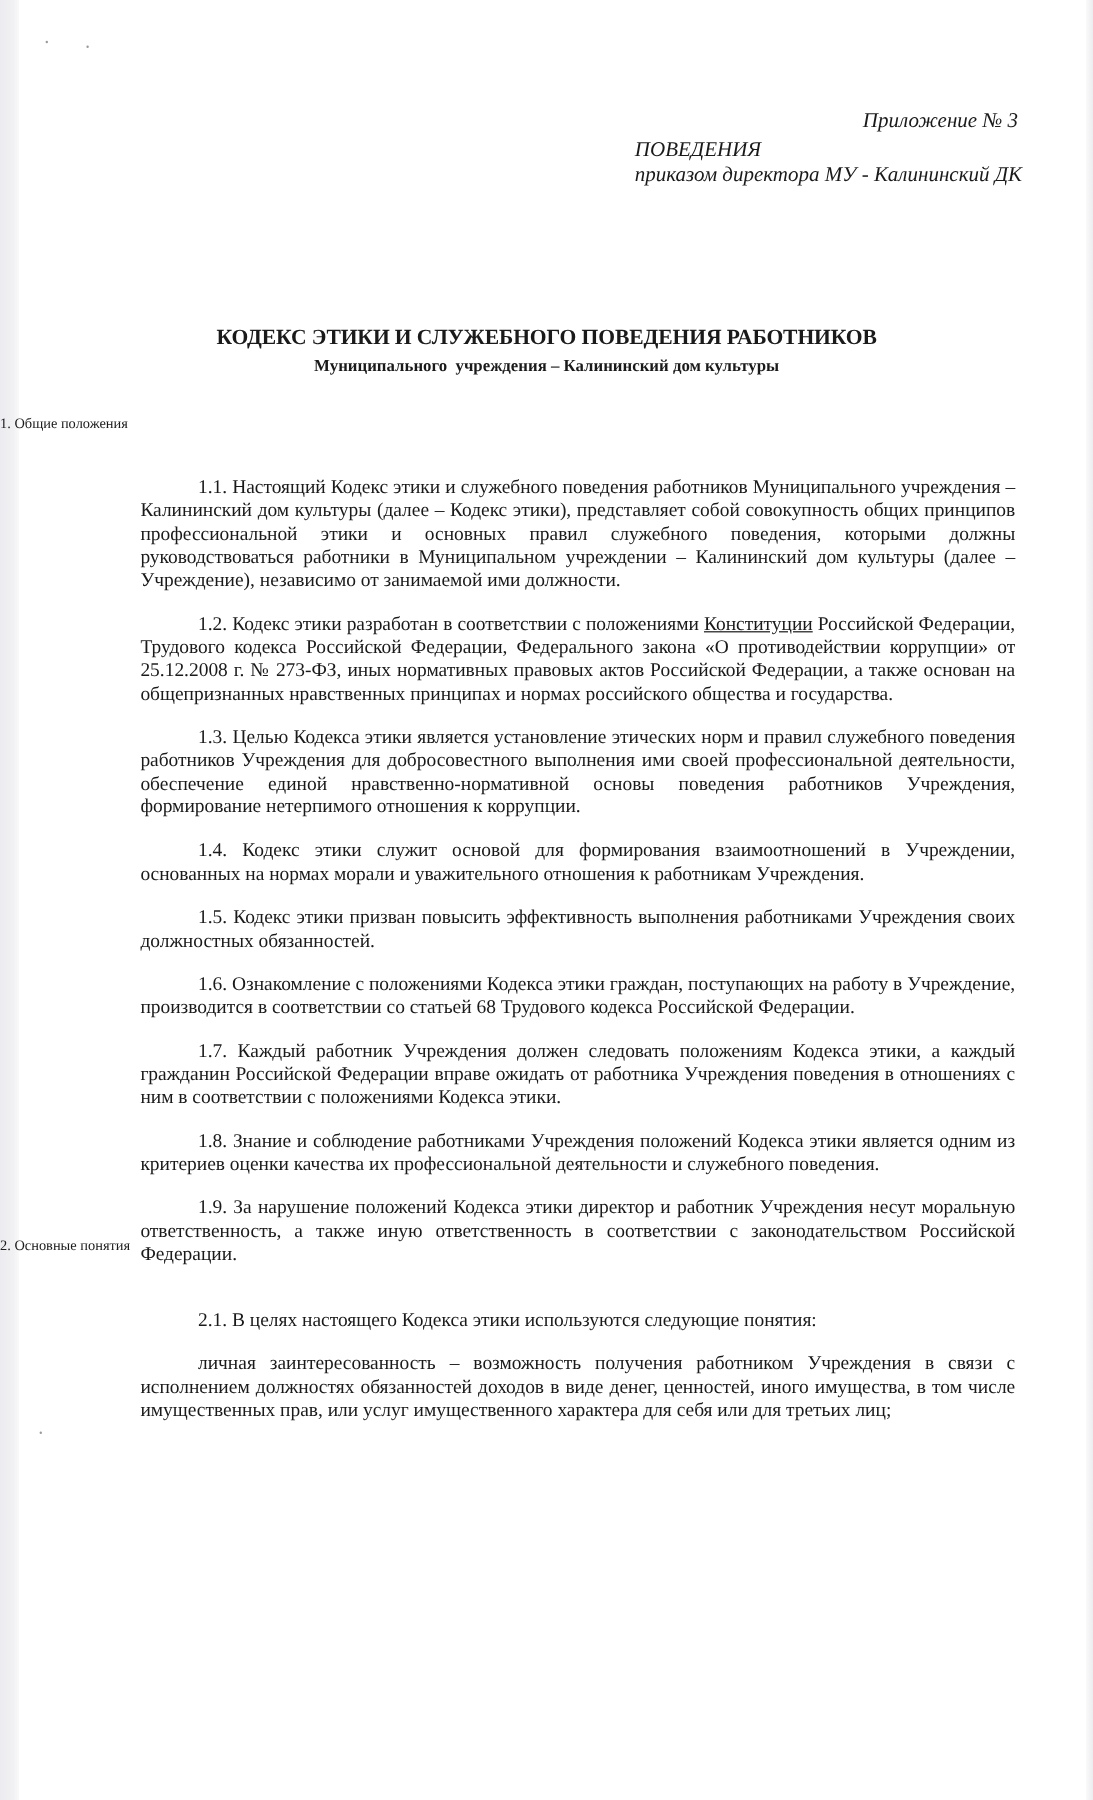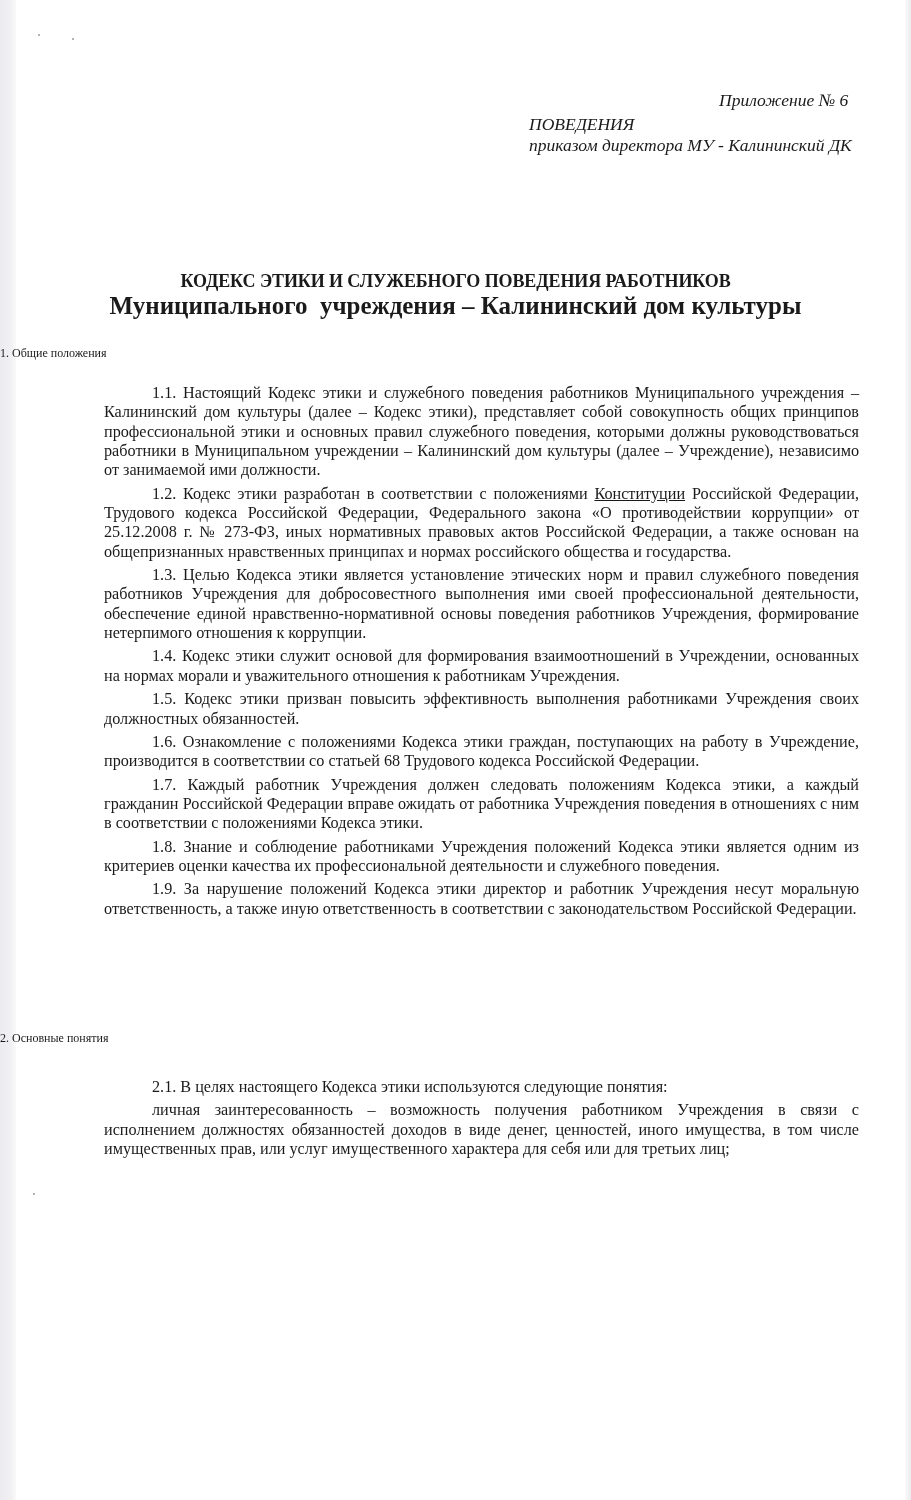--- a/index.html
+++ b/index.html
@@ -50,21 +50,21 @@
       top: 268px;
       text-align: center;
       font-weight: bold;
     }
     .title-main {
       font-size: 18px;
       line-height: 26px;
       letter-spacing: -0.1px;
     }
     .title-sub {
-      font-size: 25px;
+      font-size: 14px;
       line-height: 24px;
       white-space: pre;
     }
 
     .section-heading {
       position: absolute;
       left: 0; right: 0;
       text-align: left;
       font-size: 12px;
       line-height: 20px;
@@ -72,36 +72,36 @@
 
     .body-text {
       position: absolute;
       left: 100px;
       width: 763px;
       font-size: 16.2px;
       line-height: 19.35px;
       text-align: justify;
     }
     .body-text p {
-      margin: 4px;
+      margin: 17px;
       text-indent: 48px;
     }
     .underline { text-decoration: underline; }
   </style>
 </head>
 <body>
 
 <div class="scan-edge-left"></div>
 <div class="scan-edge-right"></div>
 <span class="speck" style="left:38px;top:34px;"></span>
 <span class="speck" style="left:72px;top:38px;"></span>
 <span class="speck" style="left:33px;top:1193px;"></span>
 
 <div class="approval">
-  <div class="annex line">Приложение № 6</div>
+  <div class="annex line">Приложение № 3</div>
   <div class="line">ПОВЕДЕНИЯ</div>
   <div class="line">приказом директора МУ - Калининский ДК</div>
 </div>
 
 <div class="title-block">
   <div class="title-main">КОДЕКС ЭТИКИ И СЛУЖЕБНОГО ПОВЕДЕНИЯ РАБОТНИКОВ</div>
   <div class="title-sub">Муниципального  учреждения – Калининский дом культуры</div>
 </div>
 
 <div class="section-heading" style="top:343px;">1. Общие положения</div>

